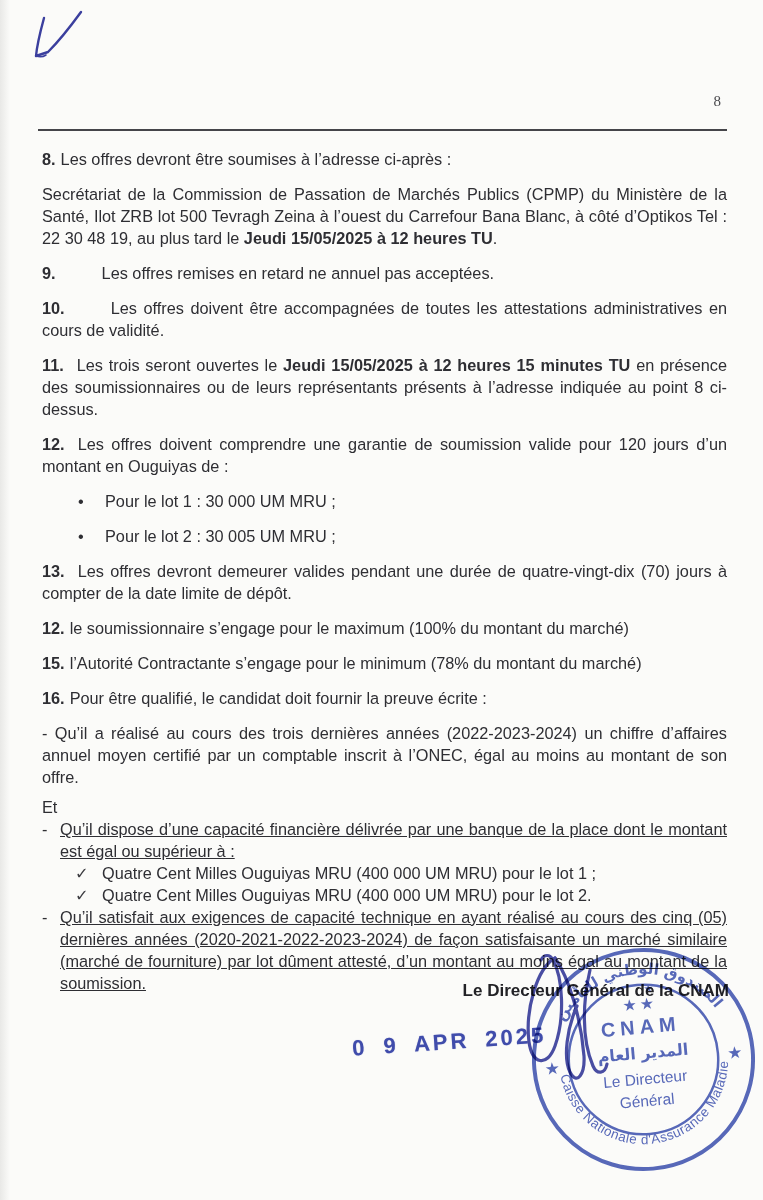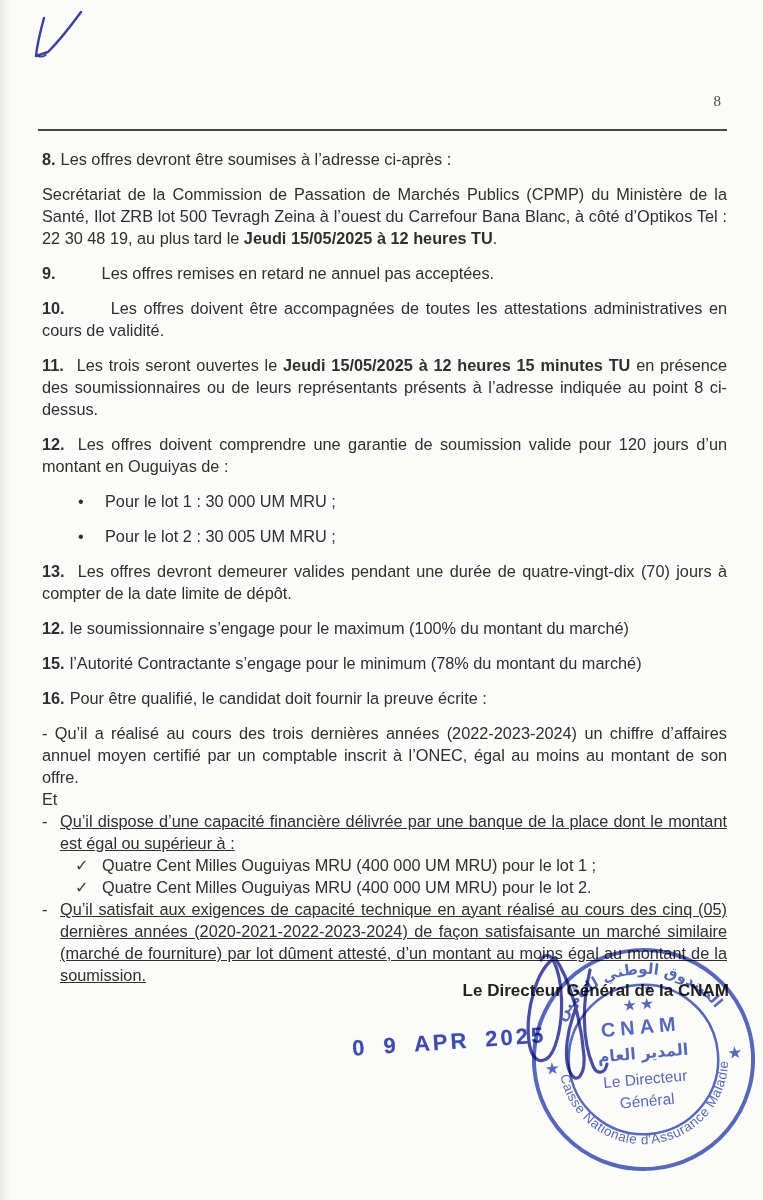--- a/index.html
+++ b/index.html
@@ -120,21 +120,21 @@
     <p class="block"><span class="num">13.</span><span class="tab tab-md"></span><span>Les offres devront demeurer valides pendant une durée de quatre-vingt-dix (70) jours à  compter de la date limite de dépôt.</span></p>
 
     <p class="block"><span class="num">12.</span><span class="tab tab-sm"></span><span>le soumissionnaire s’engage pour le maximum (100% du montant du marché)</span></p>
 
     <p class="block"><span class="num">15.</span><span class="tab tab-sm"></span><span>l’Autorité Contractante s’engage pour le minimum (78% du montant du marché)</span></p>
 
     <p class="block"><span class="num">16.</span><span class="tab tab-sm"></span><span>Pour être qualifié, le candidat doit fournir la preuve écrite :</span></p>
 
     <p class="block">- Qu’il a réalisé au cours des trois dernières années (2022-2023-2024) un chiffre d’affaires annuel moyen certifié par un comptable inscrit à l’ONEC, égal au moins au montant de son offre.</p>
 
-    <p class="block tight" style="margin-top:0">Et</p>
+    <p class="block tight" style="margin-top:8px">Et</p>
 
     <div class="dash-item">
       <span class="marker">-</span>
       <span class="dtext">Qu’il dispose d’une capacité financière délivrée par une banque de la place dont le montant est égal ou supérieur à :</span>
     </div>
 
     <div class="check-item">
       <span class="marker">✓</span>
       <span>Quatre Cent Milles Ouguiyas MRU (400 000 UM MRU) pour le lot 1 ;</span>
     </div>

